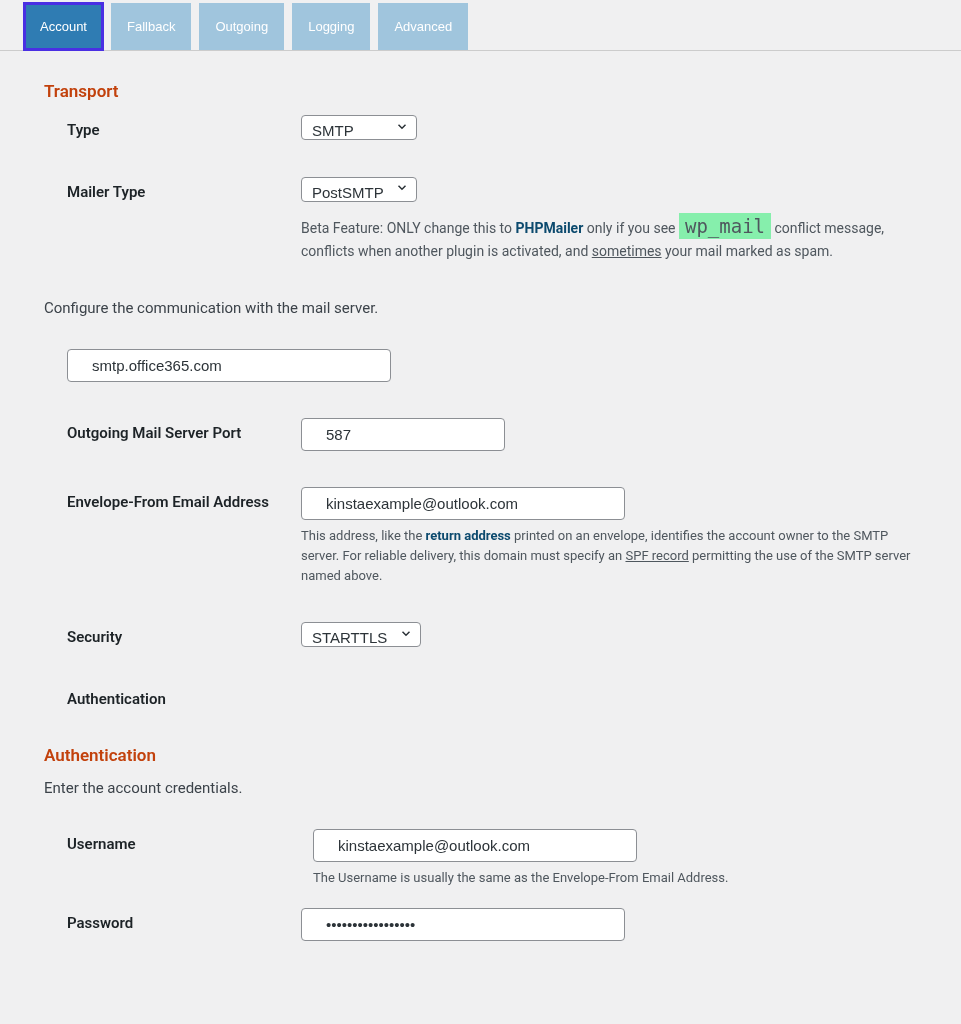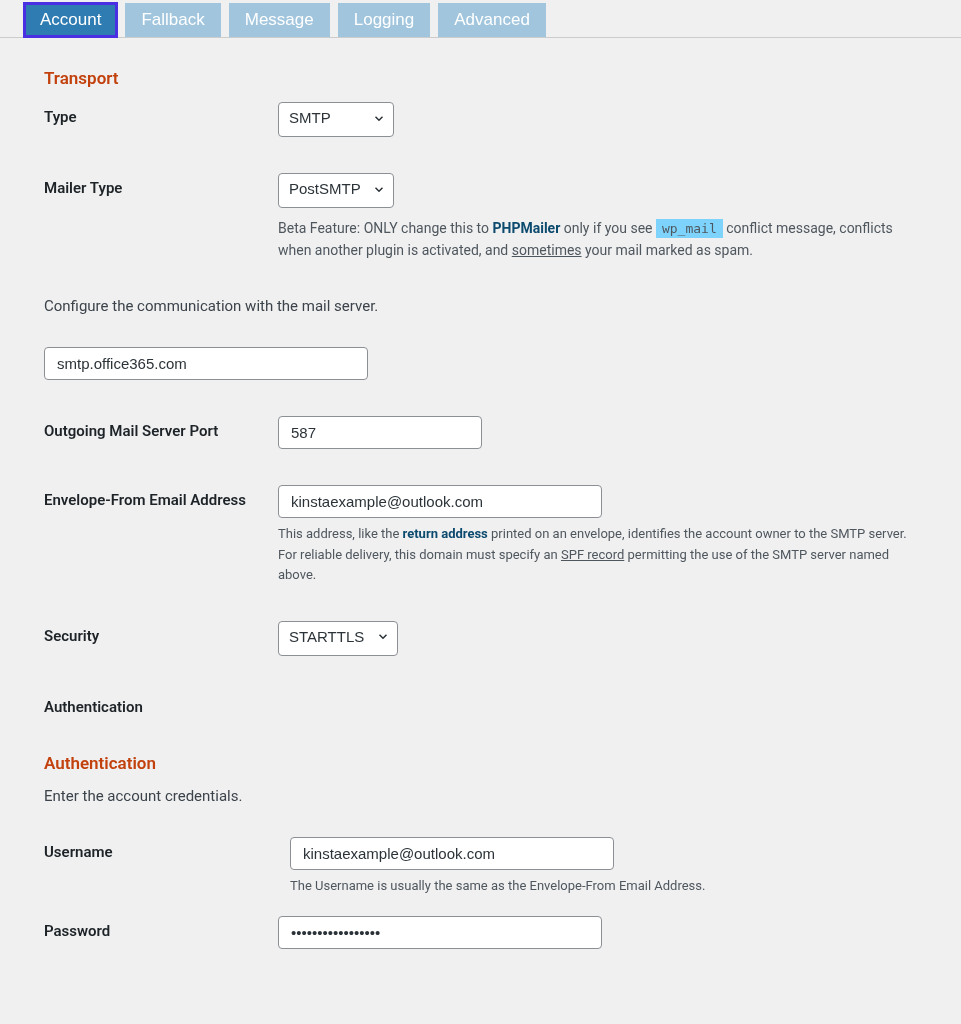--- a/index.html
+++ b/index.html
@@ -16,22 +16,22 @@
     }
     .tabs {
       display: flex;
       gap: 8px;
       padding: 3px 0 0 24px;
       border-bottom: 1px solid #ccc;
     }
     .tab {
       background: #a0c5dd;
       color: #fff;
-      padding: 7px 16px;
-      font-size: 17px;
+      padding: 16px 16px;
+      font-size: 13px;
       cursor: pointer;
       border: none;
     }
     .tab.active {
       background: #2f7cb3;
       outline: 3px solid #4a2fe3;
       outline-offset: -2px;
     }
     .content {
       padding: 30px 44px 40px 44px;
@@ -44,20 +44,21 @@
     }
     .section-desc {
       font-size: 15px;
       color: #3c434a;
       margin-bottom: 32px;
     }
     .form-row {
       display: flex;
       align-items: flex-start;
       margin-bottom: 36px;
+      margin-left: 23px;
     }
     .form-row.tight {
       margin-bottom: 20px;
       gap: 12px;
     }
     .form-label {
       width: 234px;
       flex-shrink: 0;
       font-size: 15px;
       font-weight: 600;
@@ -70,41 +71,41 @@
     }
     .select-wrap {
       position: relative;
       display: inline-block;
     }
     .select-wrap select {
       appearance: none;
       background: #fff;
       border: 1px solid #8c8f94;
       border-radius: 4px;
-      padding: 6px 32px 10px 10px;
+      padding: 6px 32px 0 10px;
       font-size: 15px;
       color: #2c3338;
       cursor: pointer;
     }
     .select-wrap .chevron {
       position: absolute;
       right: 8px;
       top: 50%;
       transform: translateY(-50%);
       pointer-events: none;
       color: #2c3338;
     }
     .select-wide select {
       min-width: 116px;
     }
     .text-input {
       background: #fff;
       border: 1px solid #8c8f94;
       border-radius: 4px;
-      padding: 7px 12px;
+      padding: 7px 24px;
       font-size: 15px;
       color: #2c3338;
       width: 324px;
     }
     .text-input.short {
       width: 204px;
     }
     .help-text {
       font-size: 14px;
       color: #4f575e;
@@ -114,39 +115,39 @@
     }
     .help-text.small {
       font-size: 13px;
       margin-top: 6px;
     }
     .help-text strong {
       font-weight: 700;
       color: #0c4a6e;
     }
     .help-text code {
-      background: #7dd3fc;
+      background: #86efac;
       padding: 2px 6px;
       font-family: Consolas, Monaco, monospace;
-      font-size: 13px;
+      font-size: 19px;
     }
     .help-text .underline {
       text-decoration: underline;
     }
     .section {
       margin-bottom: 30px;
     }
   </style>
 </head>
 <body>
 
 <div class="tabs">
   <button class="tab active">Account</button>
   <button class="tab">Fallback</button>
-  <button class="tab">Message</button>
+  <button class="tab">Outgoing</button>
   <button class="tab">Logging</button>
   <button class="tab">Advanced</button>
 </div>
 
 <div class="content">
 
   <div class="section">
     <h2>Transport</h2>
 
     <div class="form-row">

